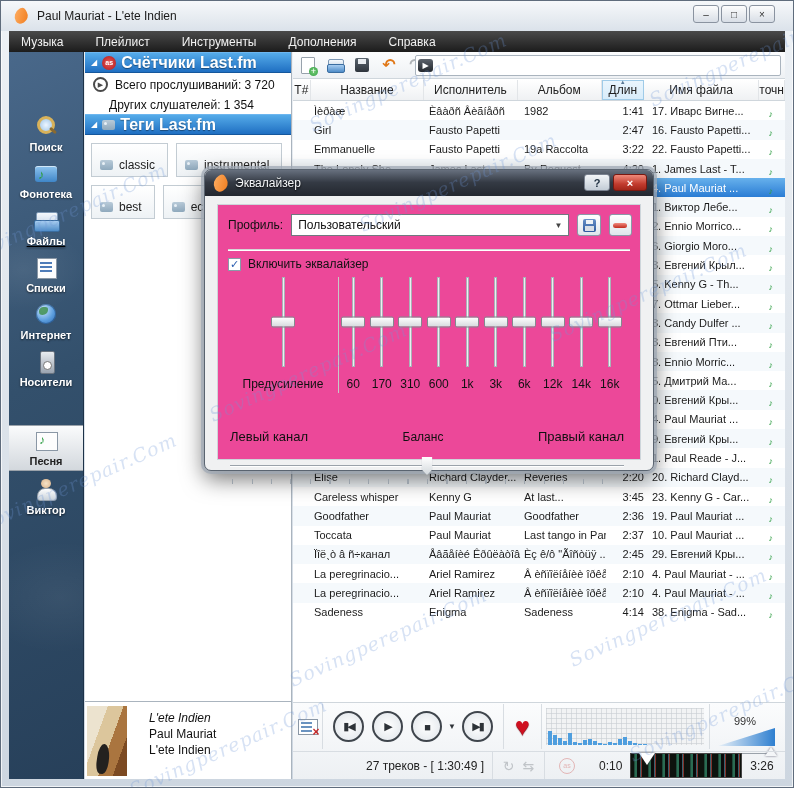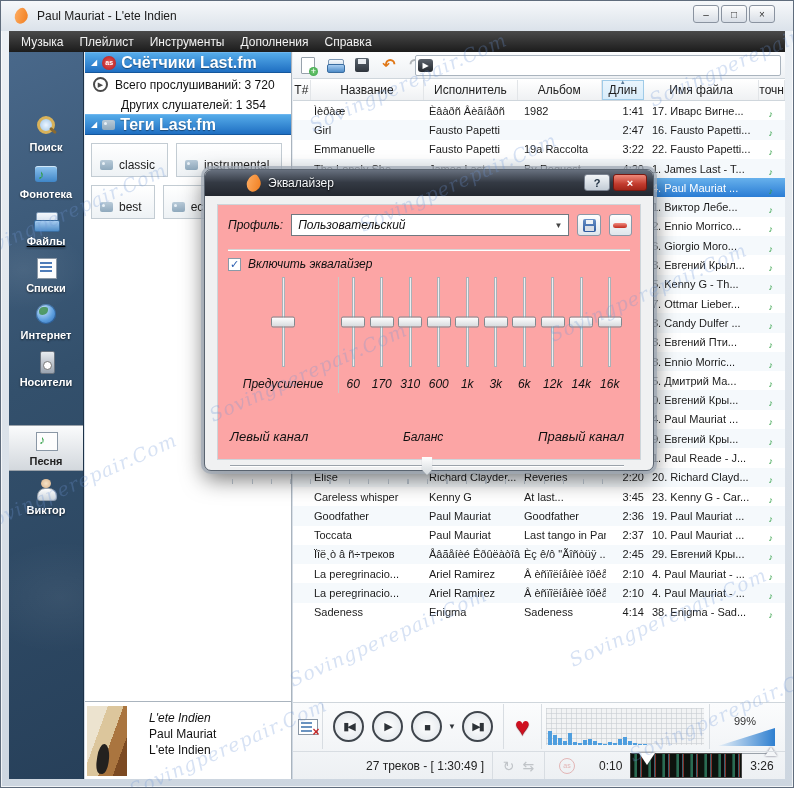--- a/index.html
+++ b/index.html
@@ -12,21 +12,21 @@
     background:linear-gradient(#f6f8fa,#dbe2ea);}
   .app-icon{width:16px;height:16px;margin:0 8px 0 12px;position:relative;}
   .app-icon::before{content:"";position:absolute;inset:1px;background:linear-gradient(135deg,#ffb269,#f07a1a);
     border-radius:70% 30% 60% 40%;transform:rotate(-30deg);}
   .win-title{font-size:12px;color:#1a1a1a;}
   .winbtns{position:absolute;right:18px;top:4px;display:flex;gap:2px;}
   .winbtn{width:26px;height:18px;border:1px solid #8a93a0;border-radius:3px;
     background:linear-gradient(#fdfdfd,#d8dee6);display:flex;align-items:center;justify-content:center;
     font-size:10px;color:#333;}
   
-  .menubar{position:absolute;left:8px;right:8px;top:30px;height:21px;display:flex;align-items:center;gap:16px;
+  .menubar{position:absolute;left:8px;right:8px;top:30px;height:21px;display:flex;align-items:center;gap:32px;
     padding-left:12px;background:linear-gradient(#4a4a4a,#1c1c1c);}
   .menu-item{color:#f2f2f2;font-size:12px;}
   
   .sidebar{position:absolute;left:8px;top:51px;width:75px;bottom:8px;
     background:linear-gradient(155deg,#49688a 0%,#33506c 45%,#27405a 100%);
     border-right:1px solid #1d3248;}
   .sidebar::before{content:"";position:absolute;inset:0;
     background:radial-gradient(90px 60px at 20% 30%,rgba(255,255,255,.08),transparent 70%),
                radial-gradient(120px 80px at 70% 75%,rgba(255,255,255,.06),transparent 70%);}
   .side-item{position:absolute;left:0;width:100%;height:46px;display:flex;flex-direction:column;
@@ -56,21 +56,21 @@
   .ic-person::after{content:"";position:absolute;left:4px;top:10px;width:18px;height:11px;border-radius:8px 8px 3px 3px;background:linear-gradient(#fdfdfd,#c9d2da);border:1px solid #98a2ac;}
   
   .leftpanel{position:absolute;left:84px;top:51px;width:207px;bottom:8px;background:#fff;border-right:1px solid #aab4be;}
   .grp-header{position:relative;height:21px;display:flex;align-items:center;gap:5px;padding-left:6px;
     background:linear-gradient(#55abe9,#1f6fc2);border-top:1px solid #6db6ef;border-bottom:1px solid #15579c;}
   .grp-header .cap{color:#fff;font-size:16px;font-weight:bold;text-shadow:0 1px 1px rgba(0,0,0,.4);}
   .tri{color:#fff;font-size:8px;}
   .lfm-badge{width:14px;height:14px;border-radius:50%;background:radial-gradient(#e85a5a,#b01818);display:flex;align-items:center;justify-content:center;color:#fff;font-size:7px;font-weight:bold;}
   .counter-row{display:flex;align-items:center;gap:7px;padding:4px 0 2px 8px;font-size:12px;color:#111;}
   .play-circ{width:15px;height:15px;border:2px solid #4a4a4a;border-radius:50%;display:flex;align-items:center;justify-content:center;color:#4a4a4a;font-size:7px;}
-  .counter-row.second{padding-left:36px;}
+  .counter-row.second{padding-left:24px;}
   .tags-wrap{display:flex;flex-wrap:wrap;gap:8px;padding:8px 6px;}
   .tag-btn{display:flex;align-items:center;gap:6px;border:1px solid #c3ccd3;border-radius:0;
     background:linear-gradient(#ffffff,#eef2f5);padding:14px 12px 4px 8px;font-size:12px;color:#222;}
   .tag-ic{width:13px;height:10px;background:linear-gradient(#b9cbd9,#8fa9bd);border-radius:2px;position:relative;}
   .tag-ic::before{content:"";position:absolute;left:2px;top:2px;width:3px;height:3px;border-radius:50%;background:#e8f0f6;}
   .nowplaying{position:absolute;left:0;right:0;bottom:0;height:78px;border-top:1px solid #aab4be;background:#fff;display:flex;}
   .art{width:40px;height:70px;margin:4px 0 0 2px;position:relative;overflow:hidden;
     background:linear-gradient(110deg,#ece3cf 0 32%,#dcc69c 32% 56%,#aa753f 56% 78%,#7c4a22 78%);}
   .art::after{content:"";position:absolute;left:10px;bottom:2px;width:12px;height:30px;background:#23211f;border-radius:45% 55% 40% 40%;transform:rotate(8deg);}
   .np-text{padding:8px 0 0 22px;font-size:12px;color:#111;line-height:16px;}
@@ -141,29 +141,29 @@
   .wave{width:112px;height:25px;position:relative;background:
      repeating-linear-gradient(90deg,#0d120d 0 3px,#1e4a3a 3px 4px,#2a6b52 4px 6px,#0a0a0a 6px 9px,#36606e 9px 10px,#83322a 10px 11px,#0d120d 11px 14px);
      border:1px solid #444;}
   .wave-mark{position:absolute;left:8px;top:-1px;width:0;height:0;border-left:8px solid transparent;border-right:8px solid transparent;border-top:12px solid #fff;filter:drop-shadow(0 0 1px #333);}
   .total{margin-left:8px;}
   
   .eq{position:absolute;left:203px;top:168px;width:450px;height:302px;z-index:50;border-radius:7px;
     background:#f0f1f2;border:1px solid #5a6470;
     box-shadow:0 0 0 3px rgba(160,170,182,.75),0 8px 22px rgba(0,0,0,.55);}
   .eq-title{position:absolute;left:0;top:0;right:0;height:26px;border-radius:6px 6px 0 0;
-    background:linear-gradient(#67707e,#343a44 48%,#23272f);display:flex;align-items:center;padding-left:33px;}
+    background:linear-gradient(#67707e,#343a44 48%,#23272f);display:flex;align-items:center;}
   .eq-app-ic{width:15px;height:15px;margin:0 7px 0 8px;position:relative;}
   .eq-app-ic::before{content:"";position:absolute;inset:0;background:linear-gradient(135deg,#ffb269,#f07a1a);border-radius:70% 30% 60% 40%;transform:rotate(-30deg);}
   .eq-title .cap{color:#f4f6f8;font-size:12px;text-shadow:0 1px 2px #000;}
   .eq-btns{position:absolute;right:6px;top:4px;display:flex;gap:3px;}
   .eqb{width:26px;height:17px;border-radius:3px;display:flex;align-items:center;justify-content:center;font-size:11px;font-weight:bold;}
   .eqb.help{background:linear-gradient(#f2f5f8,#c3ccd6);border:1px solid #7a8violet290;border:1px solid #7a8290;color:#234;}
   .eqb.close{background:linear-gradient(#ef8a7a,#c23b2e 60%,#a32619);border:1px solid #7a1810;color:#fff;width:34px;}
-  .eq-box{position:absolute;left:12px;right:12px;top:34px;bottom:10px;border:1px solid #cdd5da;background:#fca5a5;font-style:italic;}
+  .eq-box{position:absolute;left:12px;right:12px;top:34px;bottom:10px;border:1px solid #cdd5da;background:#ec4899;}
   .profile-row{position:absolute;left:10px;top:8px;right:8px;height:24px;display:flex;align-items:center;gap:8px;font-size:12px;color:#111;}
   .dropdown{width:312px;height:22px;background:#fff;border:1px solid #707880;display:flex;align-items:center;padding-left:6px;font-size:12px;position:relative;}
   .dropdown .arr{position:absolute;right:6px;font-size:8px;color:#444;}
   .sqbtn{width:26px;height:22px;border:1px solid #8a99a8;border-radius:3px;background:linear-gradient(#ffffff,#dfe6ec);display:flex;align-items:center;justify-content:center;position:relative;}
   .fl-ic{width:13px;height:13px;background:linear-gradient(#6a92c8,#2e5a9e);border-radius:2px;position:relative;}
   .fl-ic::before{content:"";position:absolute;left:3px;top:1px;width:7px;height:4px;background:#eef2f6;}
   .fl-ic::after{content:"";position:absolute;left:2px;bottom:1px;width:9px;height:5px;background:#d8dee6;}
   .minus-ic{width:14px;height:5px;background:linear-gradient(#f08a80,#c22b1e);border-radius:3px;}
   .eq-sep{position:absolute;left:10px;right:10px;top:44px;height:1px;background:#d5d5d5;box-shadow:0 1px 0 #fff;}
   .enable-row{position:absolute;left:10px;top:52px;display:flex;align-items:center;gap:7px;font-size:12px;color:#111;}
@@ -554,21 +554,21 @@
           <div class="c-title">Toccata</div>
           <div class="c-artist">Paul Mauriat</div>
           <div class="c-album">Last tango in Paris</div>
           <div class="c-dur">2:37</div>
           <div class="c-file">10. Paul Mauriat ...</div>
           <div class="c-src"><span class="src-ic"></span></div>
         </div>
 
         <div class="prow">
           <div class="c-num"></div>
-          <div class="c-title">Ïîë¸ò â ñ÷треков</div>
+          <div class="c-title">Ïîë¸ò â ñ÷канал</div>
           <div class="c-artist">Åâãåíèé Êðûëàòîâ</div>
           <div class="c-album">Èç ê/ô "Ãîñòüÿ ...</div>
           <div class="c-dur">2:45</div>
           <div class="c-file">29. Евгений Кры...</div>
           <div class="c-src"><span class="src-ic"></span></div>
         </div>
 
         <div class="prow">
           <div class="c-num"></div>
           <div class="c-title">La peregrinacio...</div>

